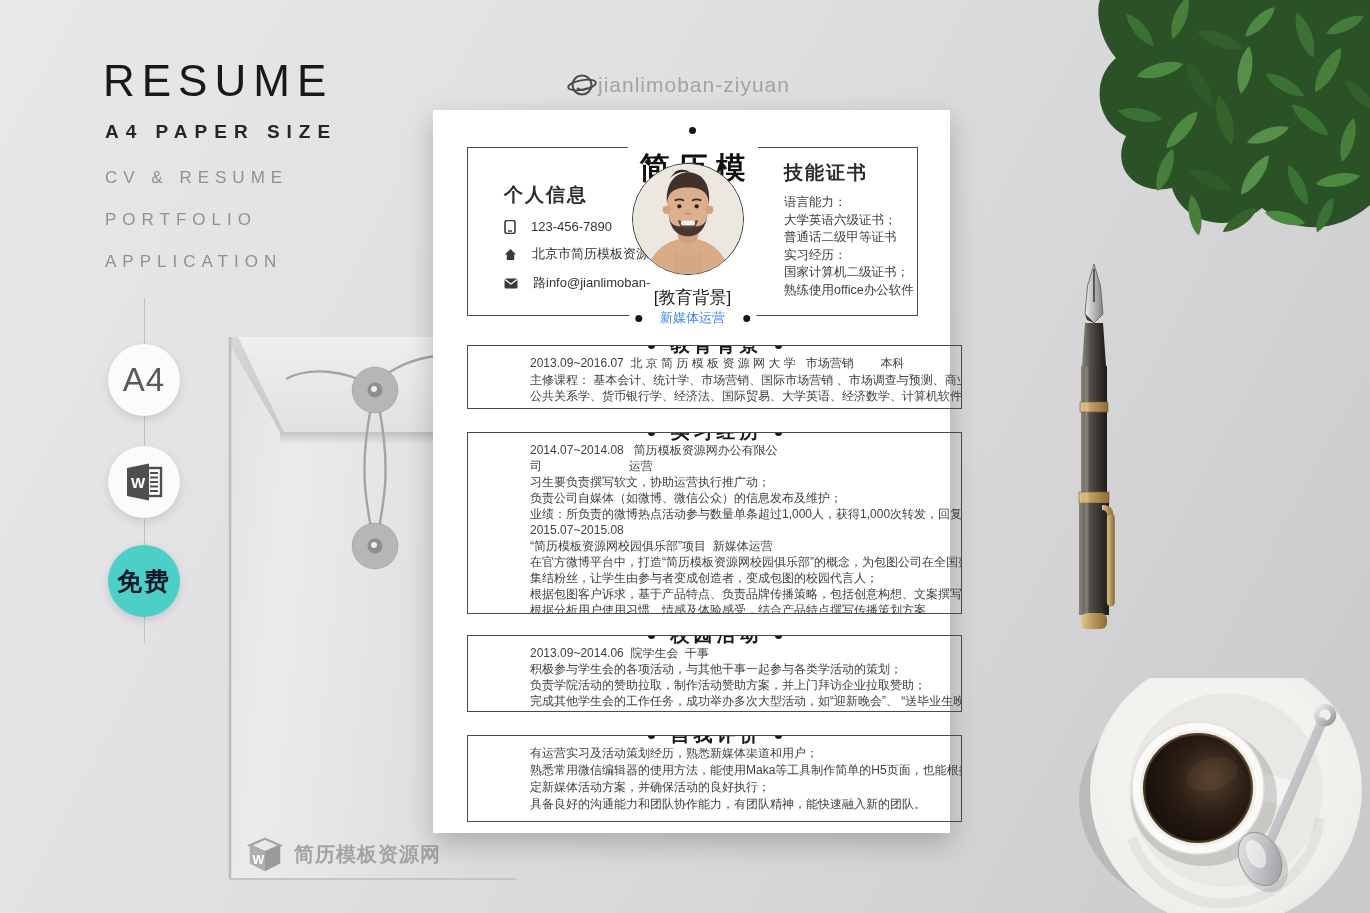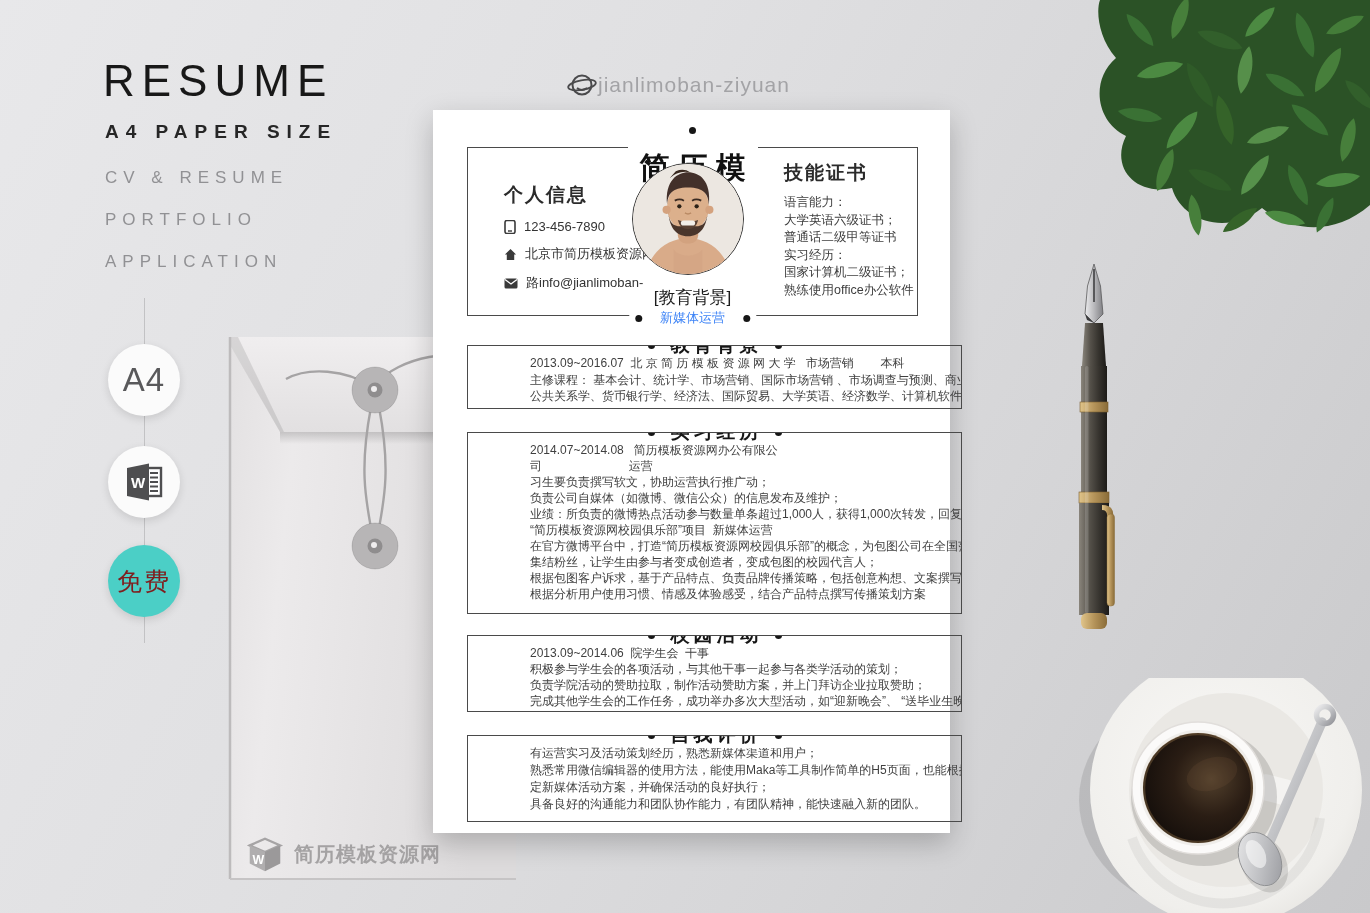--- a/index.html
+++ b/index.html
@@ -16,36 +16,36 @@
   
   .brand{position:absolute;left:566px;top:70px;display:flex;align-items:center;gap:0;}
   .brand-name{font-size:21px;color:#a3a3a6;letter-spacing:1px;}
   
   .badge-line{position:absolute;left:144px;top:298px;width:1px;height:345px;background:#c2c2c4;}
   .badge{position:absolute;left:108px;width:72px;height:72px;border-radius:50%;
     display:flex;align-items:center;justify-content:center;
     background:#fbfbfb;box-shadow:0 3px 8px rgba(0,0,0,0.12);}
   .badge.a4{top:344px;font-size:33px;color:#59595b;letter-spacing:1px;}
   .badge.word{top:446px;}
-  .badge.free{top:545px;color:#7f1d1d;font-size:25px;letter-spacing:2px;font-weight:400;}
+  .badge.free{top:545px;color:#0f172a;font-size:25px;letter-spacing:2px;font-weight:700;}
   
   .envelope{position:absolute;left:228px;top:335px;}
   .watermark{position:absolute;left:244px;top:834px;display:flex;align-items:center;gap:8px;z-index:3;}
   .wm-label{font-size:20px;font-weight:700;color:#a4a2a3;letter-spacing:1px;}
   
   .paper{position:absolute;left:433px;top:110px;width:517px;height:723px;background:#ffffff;
     box-shadow:0 10px 26px rgba(0,0,0,0.22);z-index:4;}
   .box1{position:absolute;left:34px;top:37px;width:449px;height:167px;border:1.5px solid #4a4a4a;}
   .dot{width:7px;height:7px;border-radius:50%;background:#161616;flex:0 0 auto;}
   .box1-head{position:absolute;top:-21px;left:50%;transform:translateX(-50%);
     display:flex;align-items:center;gap:14px;background:#fff;padding:0 4px;white-space:nowrap;flex-direction:column;}
   .box1-title{font-size:30px;font-weight:700;letter-spacing:8px;color:#111;padding-left:8px;}
   .profile{position:absolute;left:36px;top:34px;width:170px;}
   .profile-heading{font-size:19px;font-weight:700;letter-spacing:2px;color:#2b2b2b;margin-bottom:10px;}
-  .p-row{display:flex;align-items:center;gap:8px;margin-top:11px;font-size:13px;color:#333;white-space:nowrap;}
+  .p-row{display:flex;align-items:center;gap:15px;margin-top:11px;font-size:13px;color:#333;white-space:nowrap;}
   .photo{position:absolute;left:164px;top:15px;width:110px;height:110px;border-radius:50%;
     border:1.5px solid #3c3c3c;overflow:hidden;background:#eee9e4;}
   .skills{position:absolute;left:316px;top:12px;width:130px;}
   .skills-heading{font-size:19px;font-weight:700;letter-spacing:2px;color:#2b2b2b;margin-bottom:8px;}
   .skill-line{font-size:12.5px;line-height:17.5px;color:#3d3d3d;white-space:nowrap;}
   .objective{position:absolute;left:50%;bottom:-12px;transform:translateX(-50%);
     display:flex;align-items:center;gap:12px;background:#fff;padding:0 6px;z-index:2;white-space:nowrap;}
   .objective .dot{align-self:flex-end;margin-bottom:5px;}
   .obj-label{font-size:17px;font-weight:500;color:#1c1c1c;line-height:22px;text-align:center;}
   .obj-value{font-size:13px;color:#3b82f6;line-height:18px;text-align:center;}
@@ -262,20 +262,21 @@
         <span class="sec-title">实习经历</span>
         <span class="dot"></span>
       </div>
       <div class="sec-body">
 
       <div class="tline">2014.07~2014.08   简历模板资源网办公有限公</div>
           <div class="tline">司                          运营</div>
           <div class="tline">习生要负责撰写软文，协助运营执行推广动；</div>
           <div class="tline">负责公司自媒体（如微博、微信公众）的信息发布及维护；</div>
           <div class="tline">业绩：所负责的微博热点活动参与数量单条超过1,000人，获得1,000次转发，回复500条</div>
+          <div class="tline">2015.07~2015.08</div>
           <div class="tline">“简历模板资源网校园俱乐部”项目  新媒体运营</div>
           <div class="tline">在官方微博平台中，打造“简历模板资源网校园俱乐部”的概念，为包图公司在全国范围内各大高</div>
           <div class="tline">集结粉丝，让学生由参与者变成创造者，变成包图的校园代言人；</div>
           <div class="tline">根据包图客户诉求，基于产品特点、负责品牌传播策略，包括创意构想、文案撰写等；</div>
           <div class="tline">根据分析用户使用习惯、情感及体验感受，结合产品特点撰写传播策划方案</div>
         </div>
     </section>
 
     <section class="sec sec-campus">
       <div class="sec-head">

